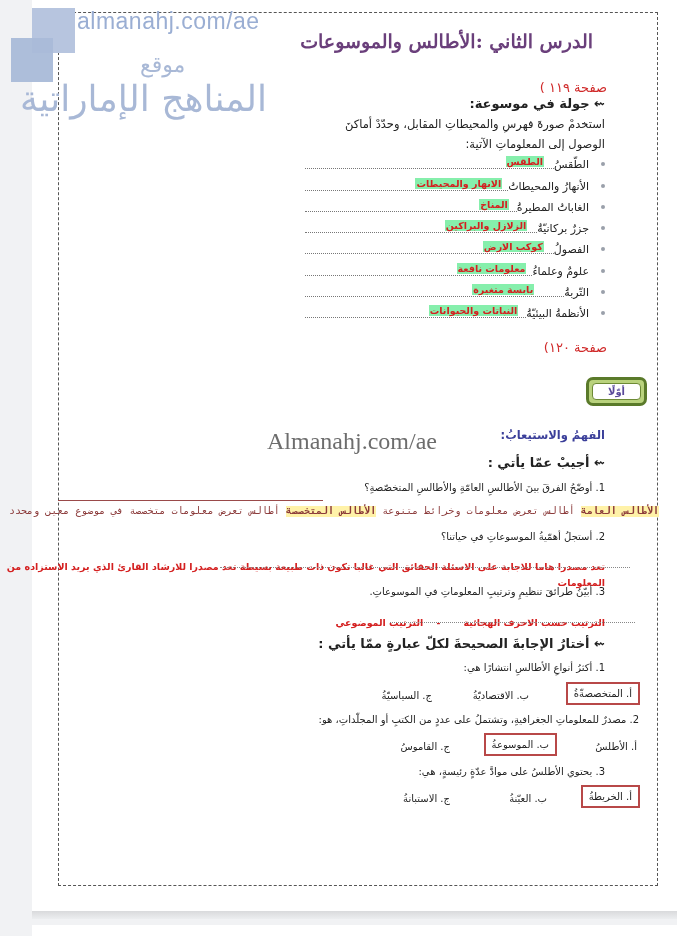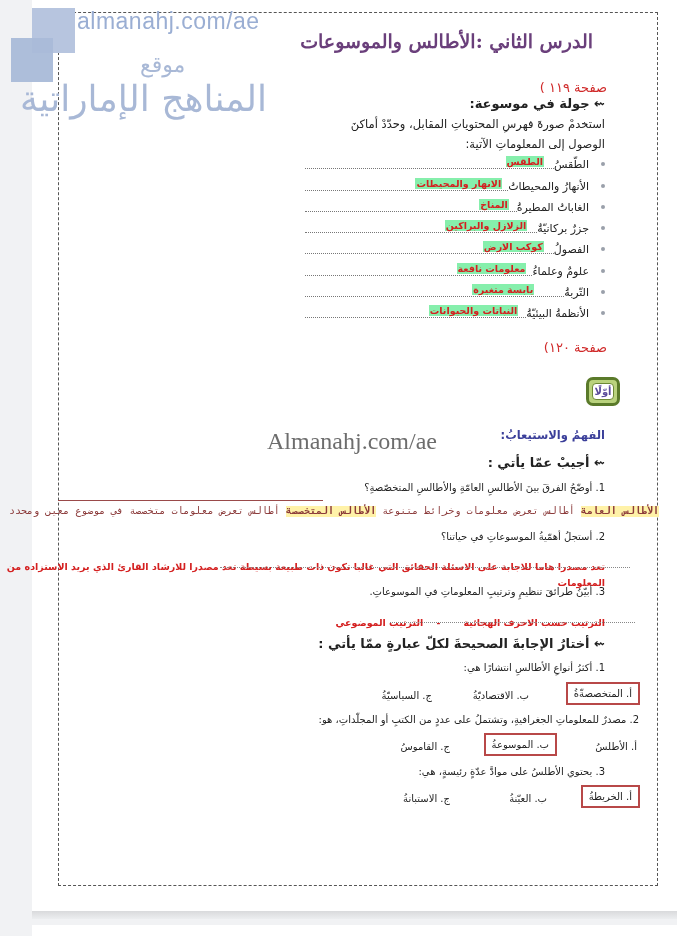--- a/index.html
+++ b/index.html
@@ -19,21 +19,21 @@
     .rtl{direction:rtl;text-align:right;position:absolute;}
     .title{right:84px;top:30px;font-size:19px;font-weight:bold;color:#6a3f7b;font-family:"DejaVu Serif",serif;}
     .page-ref{color:#d02a2a;font-size:13px;}
     .section-head{font-size:13px;font-weight:bold;color:#222;}
     .body-text{font-size:11.5px;color:#222;}
     .bullet-row{position:absolute;right:72px;width:300px;height:18px;display:flex;flex-direction:row-reverse;align-items:center;font-size:11px;color:#222;}
     .bullet-row .dot{width:4px;height:4px;background:#9aa0aa;border-radius:50%;margin-left:12px;}
     .bullet-row .label{white-space:nowrap;}
     .bullet-row .leader{flex:1;border-bottom:1px dotted #777;height:0;margin-top:8px;position:relative;}
     .bullet-row .ans{position:absolute;top:-12px;font-size:9.5px;font-weight:bold;color:#d42020;white-space:nowrap;background:#86efac;padding:0 1px;}
-    .badge{position:absolute;left:586px;top:377px;width:34px;height:29px;border:3px solid #5a7a2a;border-radius:7px;background:#b9d27d;box-sizing:border-box;}
+    .badge{position:absolute;left:586px;top:377px;width:61px;height:29px;border:3px solid #5a7a2a;border-radius:7px;background:#b9d27d;box-sizing:border-box;}
     .badge .inner{position:absolute;left:3px;top:3px;right:3px;bottom:3px;background:#fff;border:1px solid #6d8a35;border-radius:4px;display:flex;align-items:center;justify-content:center;font-size:10px;font-weight:bold;color:#5a4a9a;}
     .blue-head{color:#3b3f9a;font-size:11.5px;font-weight:bold;}
     .q{font-size:10px;color:#222;}
     .ans-brown{font-size:10px;color:#8b3a3a;}
     .hl{background:#fff2a8;font-weight:bold;}
     .red-ans{font-size:9.5px;font-weight:bold;color:#d42020;margin-top:8px;}
     .dotted-line{position:absolute;border-bottom:1px dotted #888;height:0;}
     .choice{position:absolute;font-size:10px;color:#222;white-space:nowrap;direction:rtl;}
     .choice.selected{border:2px solid #b84848;padding:4px 6px;}
   </style>
@@ -50,21 +50,21 @@
 <div class="wm-block1"></div>
 <div class="wm-block2"></div>
 <div class="wm-url">almanahj.com/ae</div>
 <div class="wm-mawqi">موقع</div>
 <div class="wm-name">المناهج الإماراتية</div>
 
 <div class="rtl title">الدرس الثاني :الأطالس والموسوعات</div>
 
 <div class="rtl page-ref" style="right:70px;top:80px;">صفحة ١١٩ )</div>
 <div class="rtl section-head" style="right:72px;top:96px;">⇜ جولة في موسوعة:</div>
-<div class="rtl body-text" style="right:72px;top:117px;">استخدمْ صورةَ فهرسِ المحتوياتِ المقابل، وحدّدْ أماكنَ</div>
+<div class="rtl body-text" style="right:72px;top:117px;">استخدمْ صورةَ فهرسِ والمحيطاتِ المقابل، وحدّدْ أماكنَ</div>
 <div class="rtl body-text" style="right:72px;top:137px;">الوصول إلى المعلوماتِ الآتية:</div>
 
 <div class="bullet-row" style="top:155px;">
   <span class="dot"></span>
   <span class="label">الطّقسُ</span>
   <span class="leader">
       <span class="ans" style="right:10px;">الطقس</span>
     </span>
 </div>
 <div class="bullet-row" style="top:177px;">

